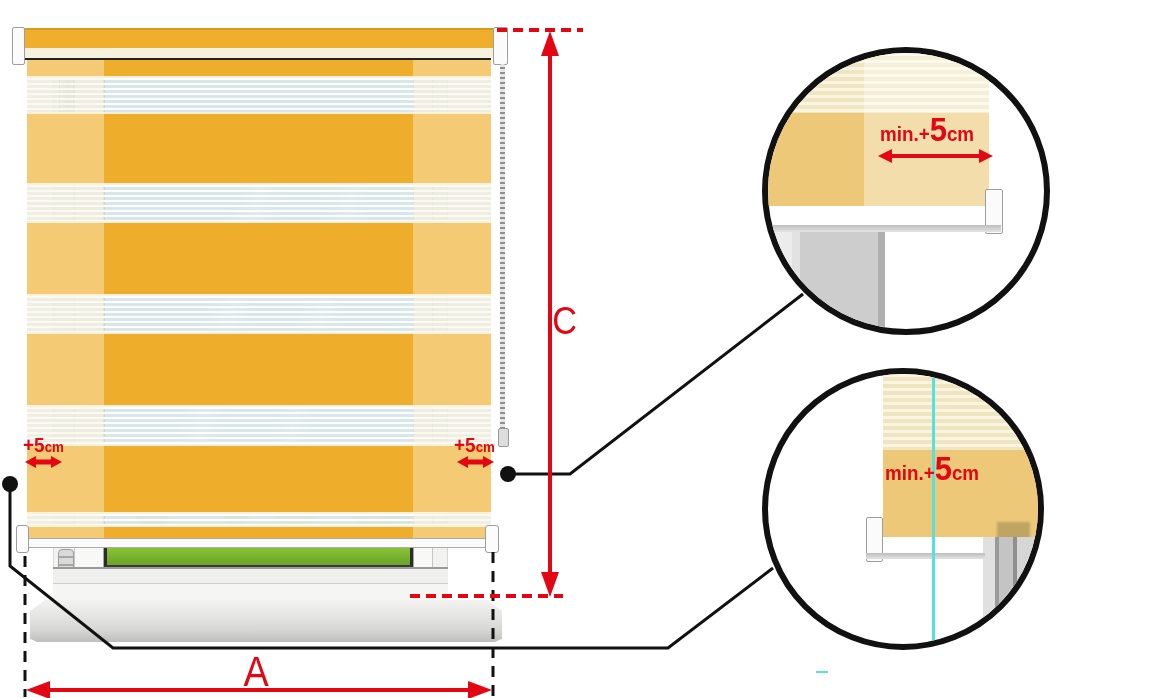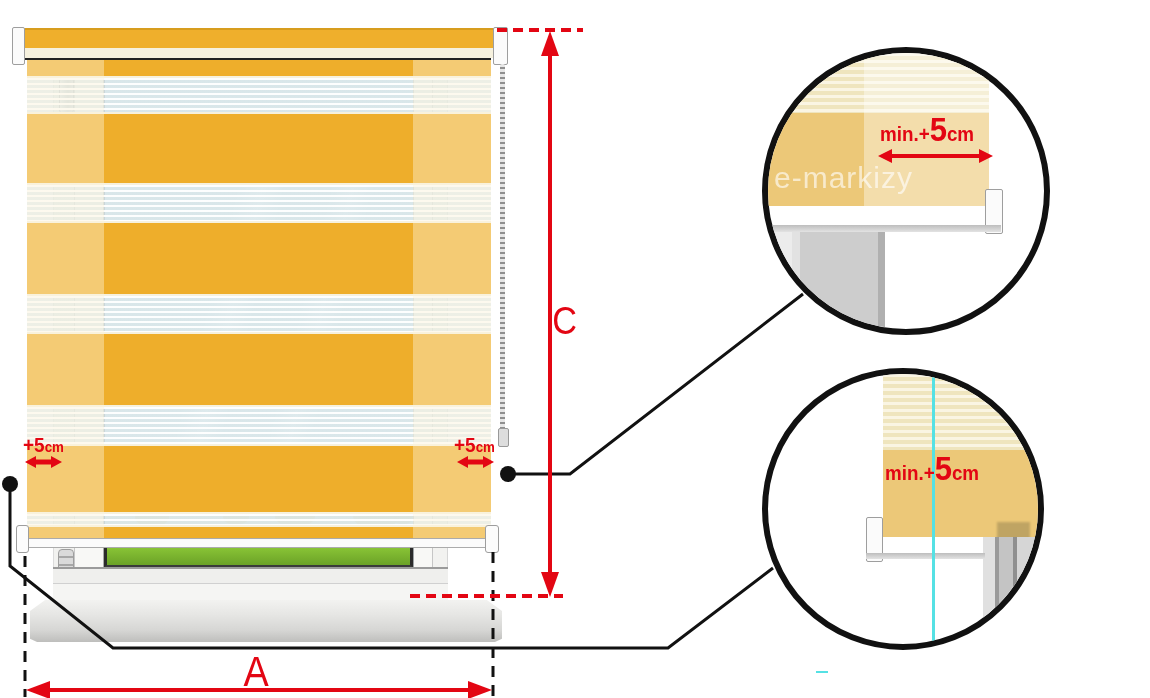--- a/index.html
+++ b/index.html
@@ -144,21 +144,20 @@
 
   <div class="abs red dim-label" id="label-a">A</div>
   <div class="abs red dim-label" id="label-c">C</div>
   <div class="abs red allow" id="allow-left"><span class="v">+5</span><span class="u">cm</span></div>
   <div class="abs red allow" id="allow-right"><span class="v">+5</span><span class="u">cm</span></div>
 
   <div class="abs mag" id="mag-top">
     <div class="abs striped" style="left:0;top:0;width:221px;height:60px;"></div>
     <div class="abs fab-yellow" style="left:0;top:60px;width:221px;height:93px;"></div>
     <div class="abs lighter" style="left:96px;top:0;width:125px;height:153px;"></div>
-    <div class="abs watermark" style="left:6px;top:108px;">e-markizy</div>
     <div class="abs red minlab" style="left:112px;top:58px;"><span class="p">min.+</span><span class="v">5</span><span class="u">cm</span></div>
     <div class="abs arrow-line" style="left:122px;top:101px;width:91px;"></div>
     <div class="abs tri left" style="left:110px;top:96px;"></div>
     <div class="abs tri right" style="left:211px;top:96px;"></div>
     <div class="abs bracket" style="left:217px;top:136px;width:16px;height:43px;"></div>
     <div class="abs grayline" style="left:0;top:172px;width:233px;height:7px;"></div>
     <div class="abs" style="left:0;top:179px;width:24px;height:109px;background:#ECECEC;"></div>
     <div class="abs" style="left:24px;top:179px;width:93px;height:109px;background:linear-gradient(90deg,#E2E2E2 0 8px,#CDCDCD 8px 86px,#B0B0B0 86px);"></div>
   </div>
 

